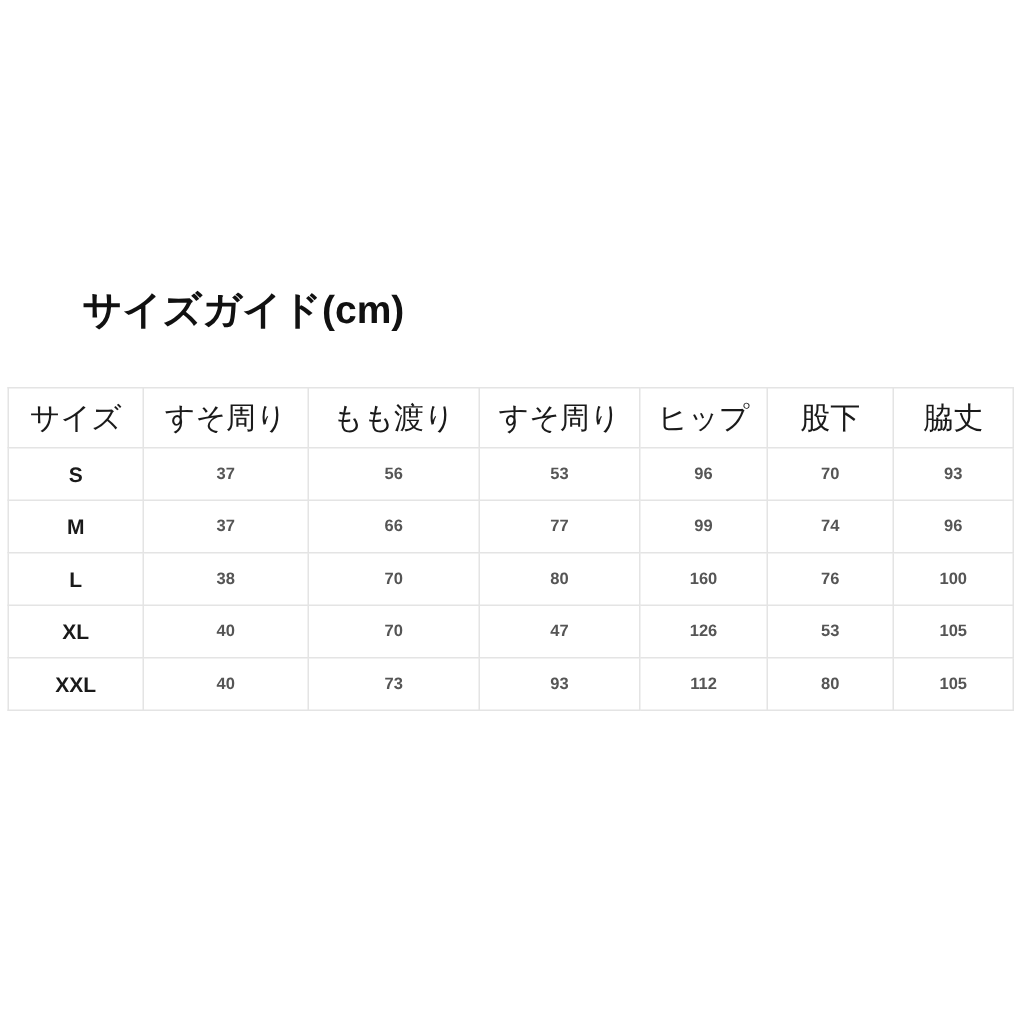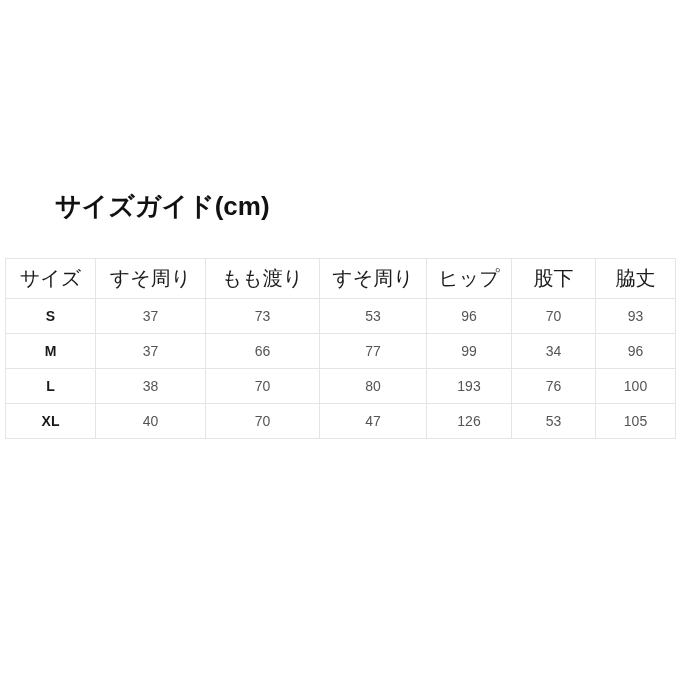--- a/index.html
+++ b/index.html
@@ -49,22 +49,22 @@
     font-size: 20px;
     font-weight: 400;
     color: #1a1a1a;
   }
   .size-guide td.size-cell {
     font-size: 14px;
     font-weight: 700;
     color: #1a1a1a;
   }
   .size-guide td.value-cell {
-    font-size: 14px;
-    font-weight: 400;
+    font-size: 11px;
+    font-weight: 700;
     color: #555555;
   }
 </style>
 </head>
 <body>
 
 <div class="screen">
 
   <div class="page-title">サイズガイド(cm)</div>
 
@@ -86,49 +86,58 @@
         <th>すそ周り</th>
         <th>ヒップ</th>
         <th>股下</th>
         <th>脇丈</th>
       </tr>
     </thead>
     <tbody>
       <tr>
         <td class="size-cell">S</td>
         <td class="value-cell">37</td>
-        <td class="value-cell">73</td>
+        <td class="value-cell">56</td>
         <td class="value-cell">53</td>
         <td class="value-cell">96</td>
         <td class="value-cell">70</td>
         <td class="value-cell">93</td>
       </tr>
       <tr>
         <td class="size-cell">M</td>
         <td class="value-cell">37</td>
         <td class="value-cell">66</td>
         <td class="value-cell">77</td>
         <td class="value-cell">99</td>
-        <td class="value-cell">34</td>
+        <td class="value-cell">74</td>
         <td class="value-cell">96</td>
       </tr>
       <tr>
         <td class="size-cell">L</td>
         <td class="value-cell">38</td>
         <td class="value-cell">70</td>
         <td class="value-cell">80</td>
-        <td class="value-cell">193</td>
+        <td class="value-cell">160</td>
         <td class="value-cell">76</td>
         <td class="value-cell">100</td>
       </tr>
       <tr>
         <td class="size-cell">XL</td>
         <td class="value-cell">40</td>
         <td class="value-cell">70</td>
         <td class="value-cell">47</td>
         <td class="value-cell">126</td>
         <td class="value-cell">53</td>
         <td class="value-cell">105</td>
       </tr>
+      <tr>
+        <td class="size-cell">XXL</td>
+        <td class="value-cell">40</td>
+        <td class="value-cell">73</td>
+        <td class="value-cell">93</td>
+        <td class="value-cell">112</td>
+        <td class="value-cell">80</td>
+        <td class="value-cell">105</td>
+      </tr>
     </tbody>
   </table>
 
 </div>
 
 </body></html>

